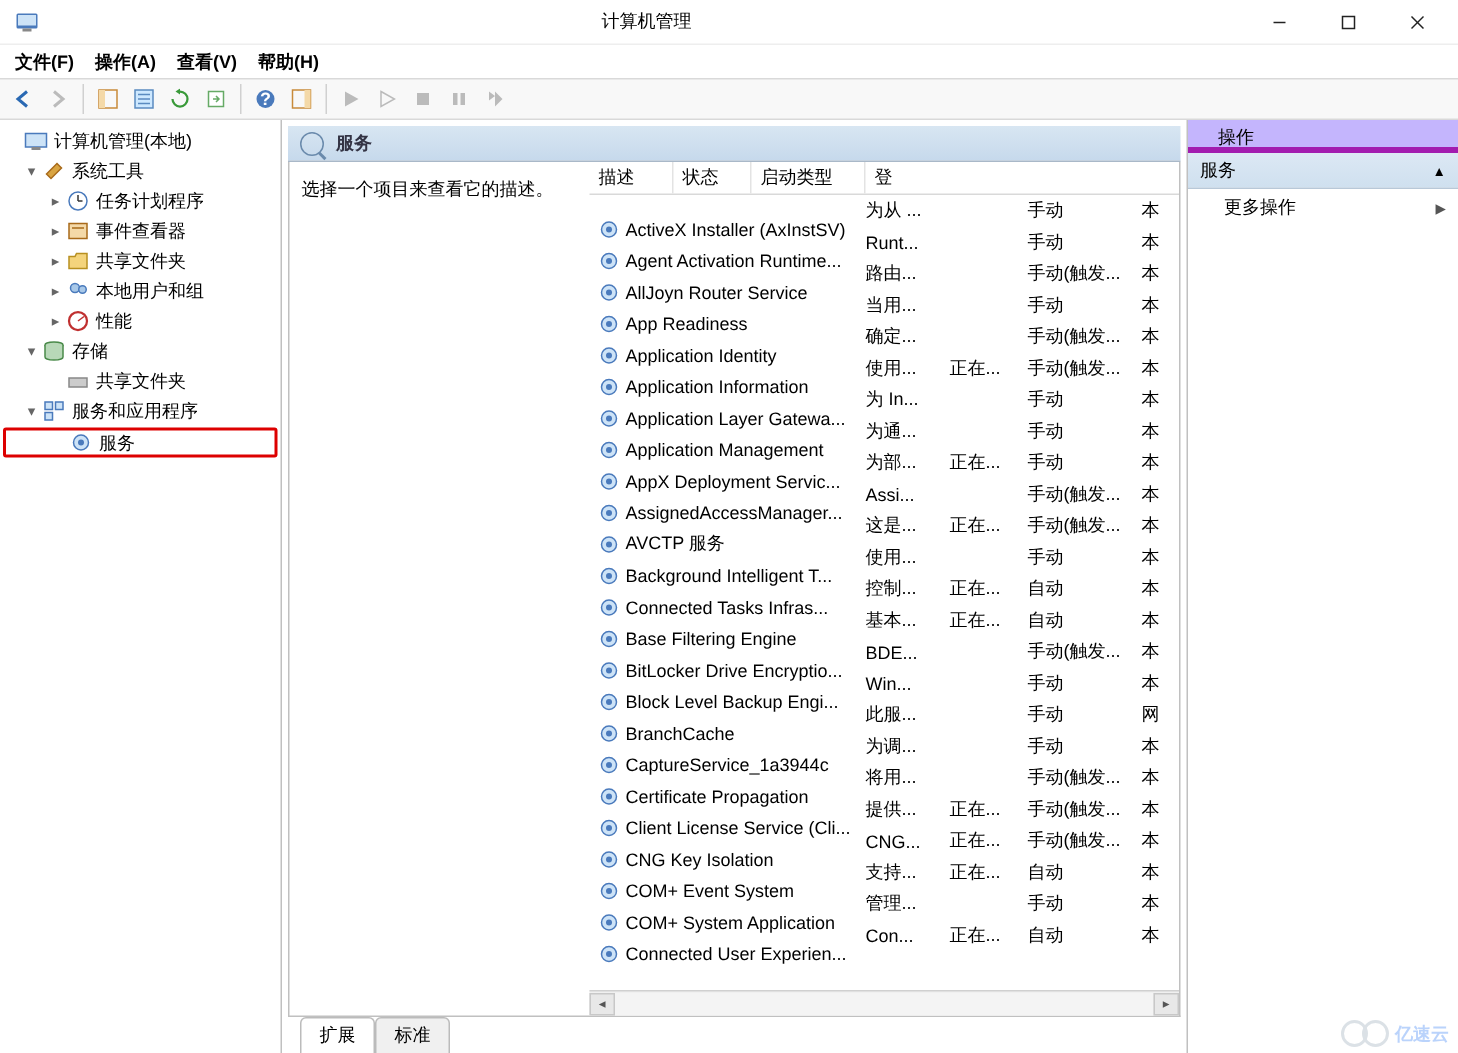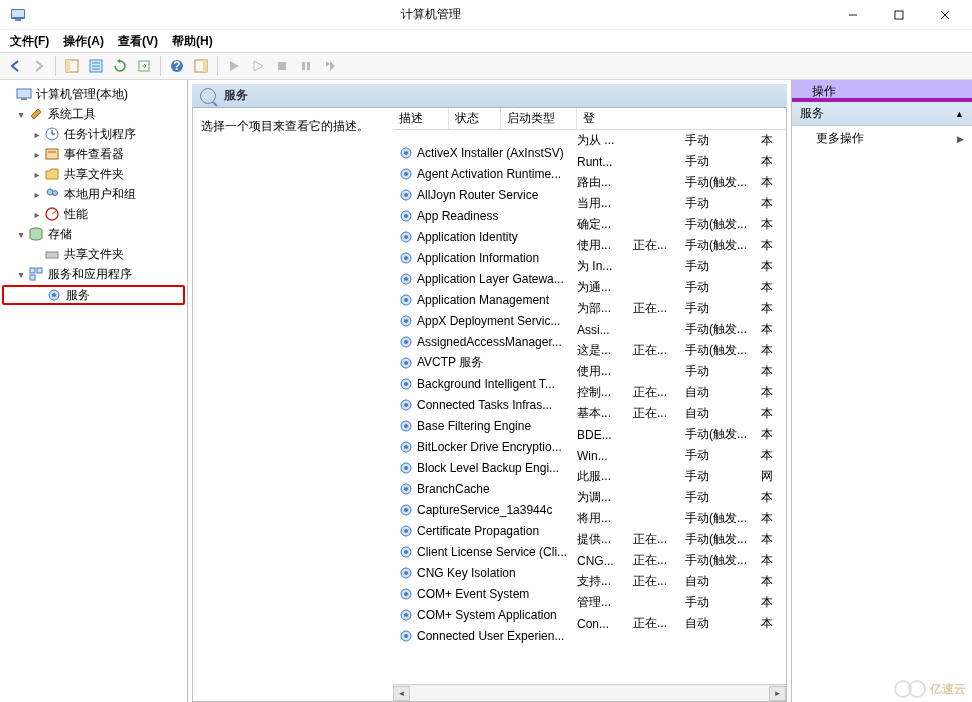--- a/index.html
+++ b/index.html
@@ -58,21 +58,21 @@
 .tab { padding:3px 12px; border:1px solid #bbb; border-top-left-radius:4px; border-top-right-radius:4px; background:#f0f0f0; position:relative; top:1px;}
 .tab.active{background:#fff; border-bottom-color:#fff;}
 
 
 .actions { width:180px; display:flex; flex-direction:column; padding:0;}
 .actions .ahead { height:22px; background:#c4b5fd; border-bottom:4px solid #a21caf; padding:3px 20px; font-weight:normal;}
 .actions .asec { background:linear-gradient(#dce8f4,#cfe0ef); padding:3px 8px; display:flex; justify-content:space-between; align-items:center; border-bottom:1px solid #b8c8d8;}
 .actions .aitem { padding:4px 8px 4px 24px; display:flex; justify-content:space-between; align-items:center;}
 
 
-.watermark{position:absolute; right:6px; bottom:4px; opacity:0.35; font-size:13px; color:#a16207; display:flex; align-items:center; gap:4px; font-weight:bold;}
+.watermark{position:absolute; right:6px; bottom:4px; opacity:0.35; font-size:13px; color:#3b82f6; display:flex; align-items:center; gap:4px; font-weight:bold;}
 .watermark .circ{width:18px;height:18px;border:2px solid #9aaab8;border-radius:50%;display:inline-block;}
 
 svg { display:block; }
 </style>
 </head>
 <body>
 
 <div class="titlebar">
   <span class="app-icon">
     <svg viewBox="0 0 16 16">
@@ -629,20 +629,24 @@
               <div class="c log">本</div>
             </div>
           </div>
         <div class="hscroll">
           <div class="btn">◂</div>
           <div class="track"></div>
           <div class="btn">▸</div>
         </div>
       </div>
     </div>
+    <div class="tabs">
+      <div class="tab active">扩展</div>
+      <div class="tab">标准</div>
+    </div>
   </div>
 
   <div class="actions">
     <div class="ahead">操作</div>
     <div class="asec">
       <span>服务</span>
       <span style="font-size:9px">▲</span>
     </div>
     <div class="aitem">
       <span>更多操作</span>

